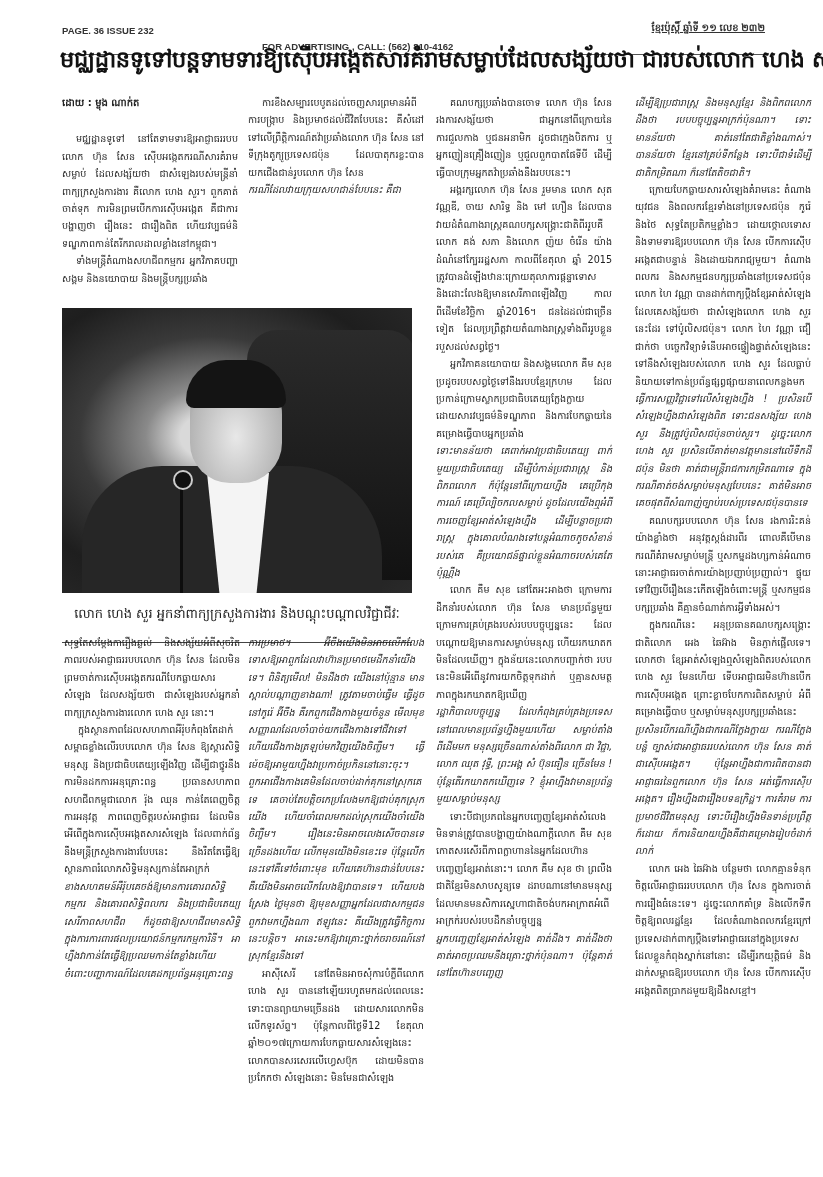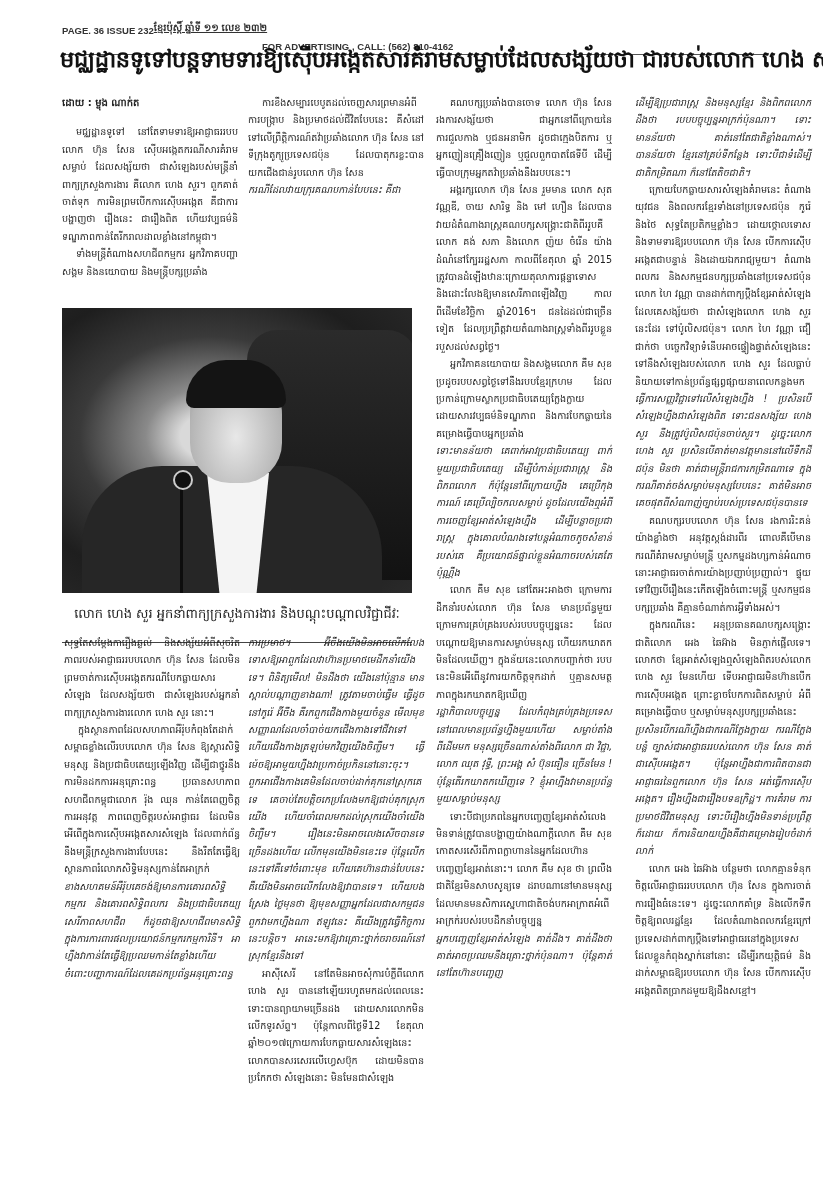--- a/index.html
+++ b/index.html
@@ -1,30 +1,30 @@
 <!DOCTYPE html>
 <html><head>
 <meta charset="utf-8">
 <style>
   html, body { margin: 0; padding: 0; background: #ffffff; }
   body { width: 823px; height: 1177px; position: relative; overflow: hidden;
          font-family: "DejaVu Sans", sans-serif; color: #1a1a1a; }
   .page-header { position: absolute; left: 62px; right: 58px; top: 22px; height: 14px;
-                 border-bottom: 1px solid #555; display: flex; align-items: flex-end;
+                 border-bottom: 1px solid #555; display: flex; justify-content: space-between; align-items: flex-end;
                  font-family: "Liberation Sans", sans-serif; font-size: 9.5px; font-weight: bold; color: #333; padding-bottom: 18px; }
   .page-header .ad { position: absolute; left: 200px; bottom: 2px; margin-top: 40px; }
   .page-header .issue-kh { font-weight: bold; text-decoration: underline; font-size: 10px; }
   .headline { position: absolute; left: 60px; right: 50px; top: 44px; font-size: 22.5px; line-height: 30px;
               font-family: "DejaVu Serif", serif; color: #111; white-space: nowrap; letter-spacing: -0.3px; }
   .col { position: absolute; top: 94px; font-size: 9.6px; line-height: 17.4px; text-align: justify; color: #222; }
   .col1 { left: 62px; width: 176px; }
   .col2 { left: 248px; width: 176px; }
   .col3 { left: 436px; width: 176px; }
   .col4 { left: 623px; width: 176px; margin-left: 12px; }
-  .byline { font-weight: bold; font-size: 10px; margin-bottom: 12px; }
+  .byline { font-weight: bold; font-size: 10px; margin-bottom: 19px; }
   .p { margin: 0; text-indent: 14px; }
   .p.noindent { text-indent: 0; }
   .it { font-style: italic; }
   .photo { position: absolute; left: 62px; top: 308px; width: 350px; height: 285px;
            background: radial-gradient(ellipse at 42% 45%, #d9d9d9 0 10%, #8a8a8a 22%, #3a3a3a 45%, #1e1e1e 70%, #2a2a2a 100%);
            overflow: hidden; }
   .photo .chair { position: absolute; left: 185px; top: 22px; width: 170px; height: 250px; border-radius: 30px 30px 0 0;
                   background: linear-gradient(180deg, #2b2b2b, #121212); }
   .photo .head { position: absolute; left: 128px; top: 60px; width: 92px; height: 115px; border-radius: 46px 46px 40px 40px;
                  background: radial-gradient(ellipse at 50% 60%, #e8e8e8, #b5b5b5 70%, #8a8a8a); }
@@ -52,21 +52,21 @@
 <h1 class="headline" style="margin:0;">មជ្ឈដ្ឋានទូទៅបន្តទាមទារឱ្យស៊ើបអង្កេតសារគំរាមសម្លាប់ដែលសង្ស័យថា ជារបស់លោក ហេង សួរ</h1>
 
 <div class="col col1 col1-upper">
   <div class="byline">ដោយ : ម្ចុង ណាក់ត</div>
   <p class="p">មជ្ឈដ្ឋានទូទៅ នៅតែទាមទារឱ្យអាជ្ញាធររបបលោក ហ៊ុន សែន ស៊ើបអង្កេតករណីសារគំរាមសម្លាប់ ដែលសង្ស័យថា ជាសំឡេងរបស់មន្ត្រីនាំពាក្យក្រសួងការងារ គឺលោក ហេង សួរ។ ពួកគាត់ចាត់ទុក ការមិនព្រមបើកការស៊ើបអង្កេត គឺជាការបង្ហាញថា រឿងនេះ ជារឿងពិត ហើយវប្បធម៌និទណ្ឌភាពកាន់តែរីករាលដាលខ្លាំងនៅកម្ពុជា។</p>
   <p class="p">ទាំងមន្ត្រីតំណាងសហជីពកម្មករ អ្នកវិភាគបញ្ហាសង្គម និងនយោបាយ និងមន្ត្រីបក្សប្រឆាំង</p>
 </div>
 
 <div class="col col2 col2-upper">
   <p class="p">ការខឹងសម្បារបេបូតដល់ចេញសារព្រមានអំពីការបង្ក្រាប និងប្រមាថដល់ជីវិតបែបនេះ គឺសំដៅទៅលើព្រឹត្តិការណ៍តវ៉ាប្រឆាំងលោក ហ៊ុន សែន នៅទីក្រុងតូក្យូប្រទេសជប៉ុន ដែលបាតុករខ្លះបានយកជើងជាន់រូបលោក ហ៊ុន សែន</p>
-  <p class="p noindent it">ករណីដែលវាយក្រុរគណបកាន់បែបនេះ គឺជា</p>
+  <p class="p noindent it">ករណីដែលវាយក្រុយសហជាន់បែបនេះ គឺជា</p>
 </div>
 
 <div class="photo">
   <div class="chair"></div>
   <div class="suit"></div>
   <div class="shirt"></div>
   <div class="head"></div>
   <div class="hair"></div>
   <div class="mic"></div>
   <div class="mic-head"></div>

